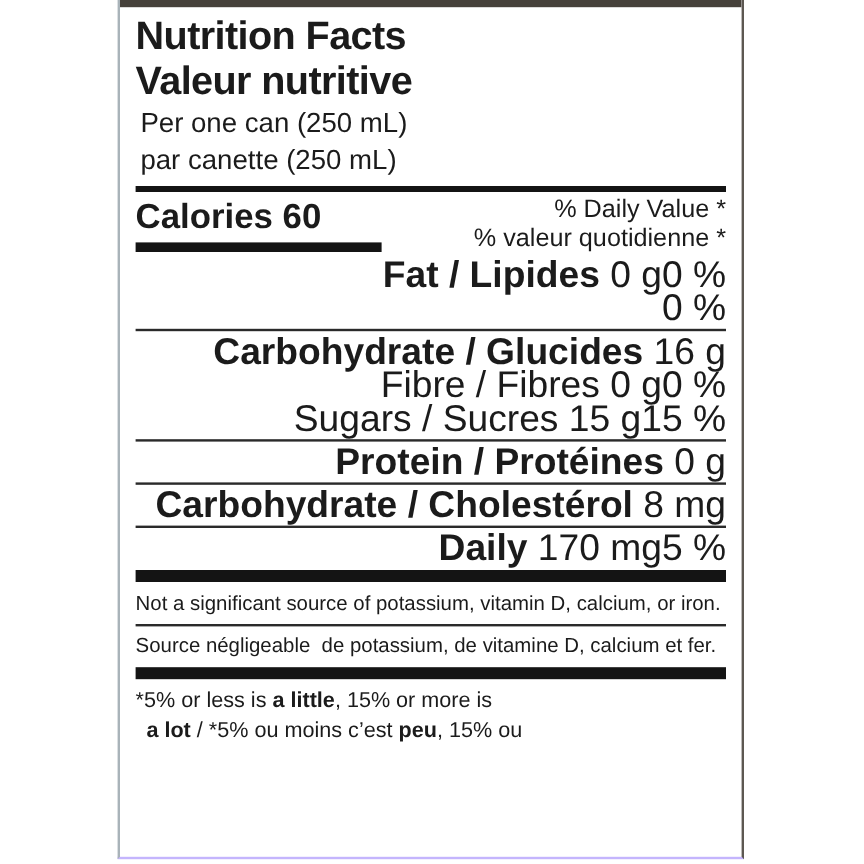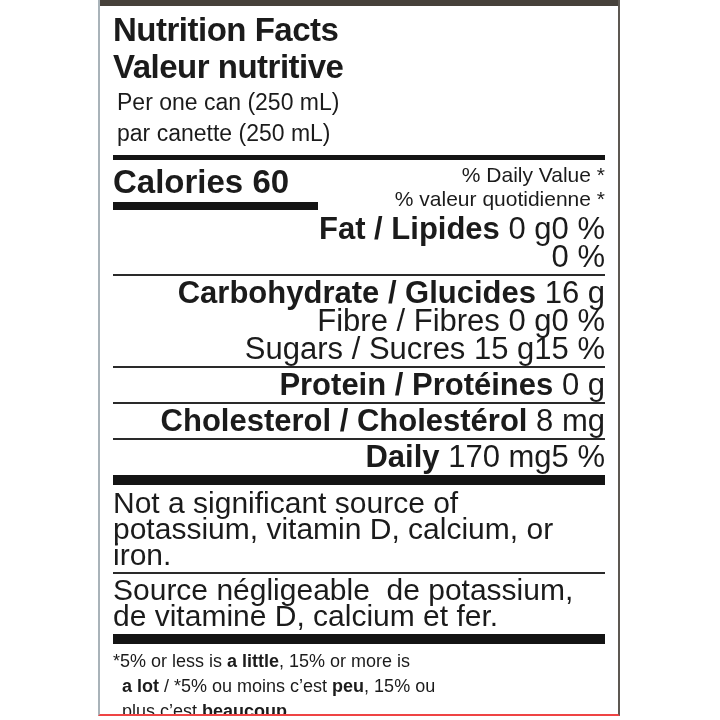--- a/index.html
+++ b/index.html
@@ -1,38 +1,38 @@
 <!DOCTYPE html>
 <html><head>
 <meta charset="utf-8">
 <style>
   html,body{margin:0;padding:0;background:#ffffff;}
   .stage{position:relative;width:720px;height:720px;background:#ffffff;overflow:hidden;
          font-family:"Liberation Sans", sans-serif;color:#1b1b1b;}
   .nf-label{position:absolute;left:98px;top:0;width:522px;height:716px;box-sizing:border-box;
             background:#ffffff;border-left:2px solid #a9b3b9;border-right:2px solid #5d5852;
-            border-bottom:2px solid #ef4444;overflow:hidden;}
+            border-bottom:2px solid #c4b5fd;overflow:hidden;}
   .top-bar{height:6px;background:#46413a;}
   .inner{padding:5px 13px 8px 13px;}
   .title{font-size:33px;font-weight:bold;line-height:37px;margin:0;letter-spacing:-0.5px;}
   .serving{font-size:23px;line-height:27px;margin:4px;}
   .rule-thick{height:5px;background:#141414;margin:8px 0 3px 0;}
   .bar-black{height:10px;background:#141414;margin:5px 0;}
   .rule-thin{height:2px;background:#2a2a2a;margin:4px 0 3px 0;}
   .cal-row{display:flex;justify-content:space-between;align-items:flex-start;margin:2px 0 4px 0;}
   .cal-left{padding-top:2px;}
-  .cal-text{font-size:33px;font-weight:bold;line-height:33px;}
+  .cal-text{font-size:29px;font-weight:bold;line-height:33px;}
   .cal-underline{height:8px;background:#141414;width:205px;margin-top:4px;}
   .dv-head{text-align:right;font-weight:normal;font-size:21px;line-height:24px;}
   .row{display:flex;justify-content:flex-end;font-size:31px;line-height:27px;margin:1px 0;}
   .row .b{font-weight:bold;}
   .sub{padding-left:25px;}
   .dv{white-space:nowrap;}
   .row-center{align-items:center;}
-  .note{font-size:30px;line-height:26px;margin:2px 0;white-space:pre-wrap;}
+  .note{font-size:17px;line-height:26px;margin:2px 0;white-space:pre-wrap;}
   .footnote{font-size:18px;line-height:25px;margin-top:3px;}
   .footnote .fl{white-space:pre-wrap;}
   .footnote .ind{padding-left:9px;}
   .footnote .b{font-weight:bold;}
 </style>
 </head>
 <body>
 
 <div class="stage">
   <div class="nf-label">
@@ -84,21 +84,21 @@
 
       <div class="rule-thin"></div>
 
       <div class="row">
         <div><span class="b">Protein / Protéines</span><span> 0 g</span></div>
       </div>
 
       <div class="rule-thin"></div>
 
       <div class="row">
-        <div><span class="b">Cholesterol / Cholestérol</span><span> 8 mg</span></div>
+        <div><span class="b">Carbohydrate / Cholestérol</span><span> 8 mg</span></div>
       </div>
 
       <div class="rule-thin"></div>
 
       <div class="row">
         <div><span class="b">Daily</span><span> 170 mg</span></div>
         <div class="dv">5 %</div>
       </div>
 
       <div class="bar-black"></div>
@@ -107,18 +107,17 @@
 
       <div class="rule-thin"></div>
 
       <div class="note">Source négligeable  de potassium, de vitamine D, calcium et fer.</div>
 
       <div class="bar-black"></div>
 
       <div class="footnote">
         <div class="fl"><span>*5% or less is </span><span class="b">a little</span><span>, 15% or more is</span></div>
         <div class="fl ind"><span class="b">a lot</span><span> / *5% ou moins c’est </span><span class="b">peu</span><span>, 15% ou</span></div>
-        <div class="fl ind"><span>plus c’est </span><span class="b">beaucoup</span></div>
       </div>
 
     </div>
   </div>
 </div>
 
 </body></html>

